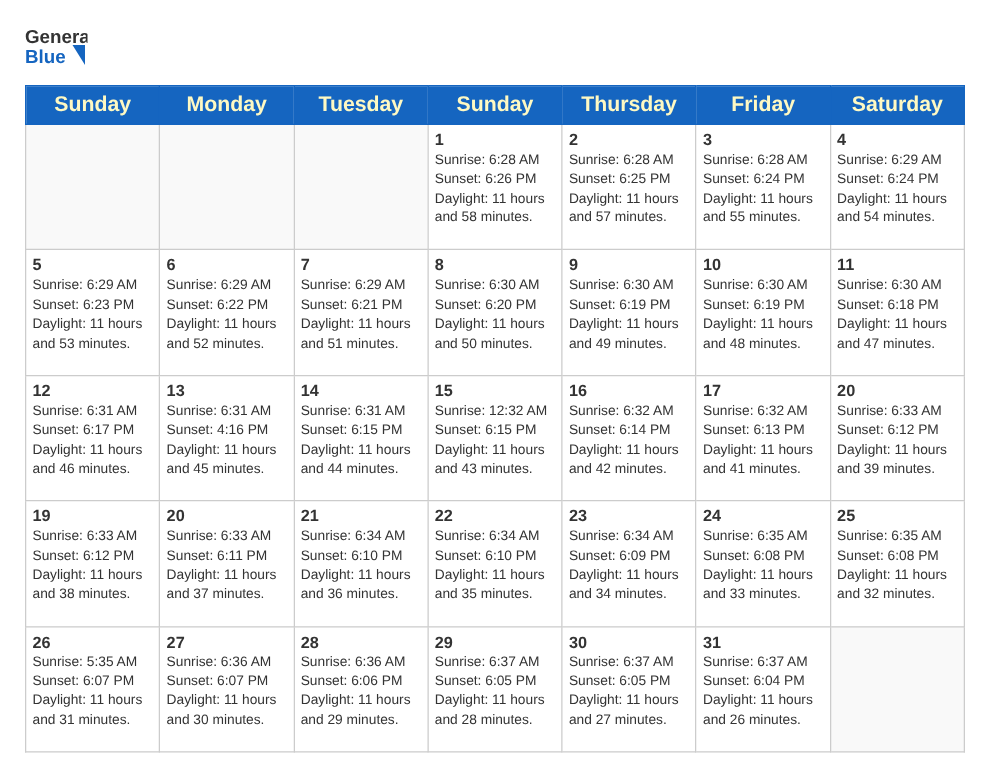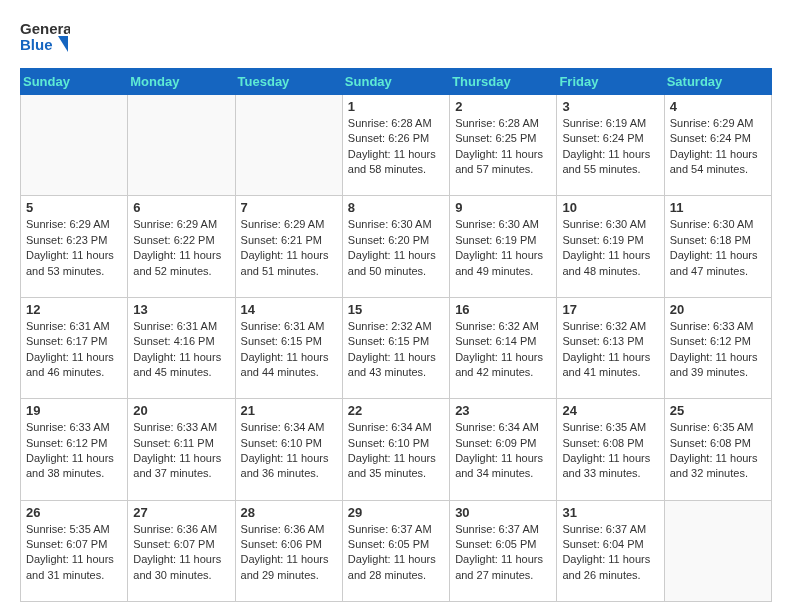--- a/index.html
+++ b/index.html
@@ -43,23 +43,23 @@
     }
     .calendar {
       flex: 1;
       border: 1px solid #ccc;
       border-collapse: collapse;
       width: 100%;
       table-layout: fixed;
     }
     .calendar th {
       background: #1565C0;
-      color: #5eead4;
-      text-align: left;
-      font-size: 13px;
+      color: #fef9c3;
+      text-align: center;
+      font-size: 17px;
       padding: 5px 2px;
       border: 1px solid #1565C0;
     }
     .calendar td {
       vertical-align: top;
       border: 1px solid #ccc;
       padding: 4px 5px;
       font-size: 10px;
       color: #333;
       background: #fff;
@@ -126,21 +126,21 @@
           </td>
           <td>
             <span class="day-num">2</span>
             <div class="day-info">Sunrise: 6:28 AM
 Sunset: 6:25 PM
 Daylight: 11 hours
 and 57 minutes.</div>
           </td>
           <td>
             <span class="day-num">3</span>
-            <div class="day-info">Sunrise: 6:19 AM
+            <div class="day-info">Sunrise: 6:28 AM
 Sunset: 6:24 PM
 Daylight: 11 hours
 and 55 minutes.</div>
           </td>
           <td>
             <span class="day-num">4</span>
             <div class="day-info">Sunrise: 6:29 AM
 Sunset: 6:24 PM
 Daylight: 11 hours
 and 54 minutes.</div>
@@ -214,21 +214,21 @@
           </td>
           <td>
             <span class="day-num">14</span>
             <div class="day-info">Sunrise: 6:31 AM
 Sunset: 6:15 PM
 Daylight: 11 hours
 and 44 minutes.</div>
           </td>
           <td>
             <span class="day-num">15</span>
-            <div class="day-info">Sunrise: 2:32 AM
+            <div class="day-info">Sunrise: 12:32 AM
 Sunset: 6:15 PM
 Daylight: 11 hours
 and 43 minutes.</div>
           </td>
           <td>
             <span class="day-num">16</span>
             <div class="day-info">Sunrise: 6:32 AM
 Sunset: 6:14 PM
 Daylight: 11 hours
 and 42 minutes.</div>

